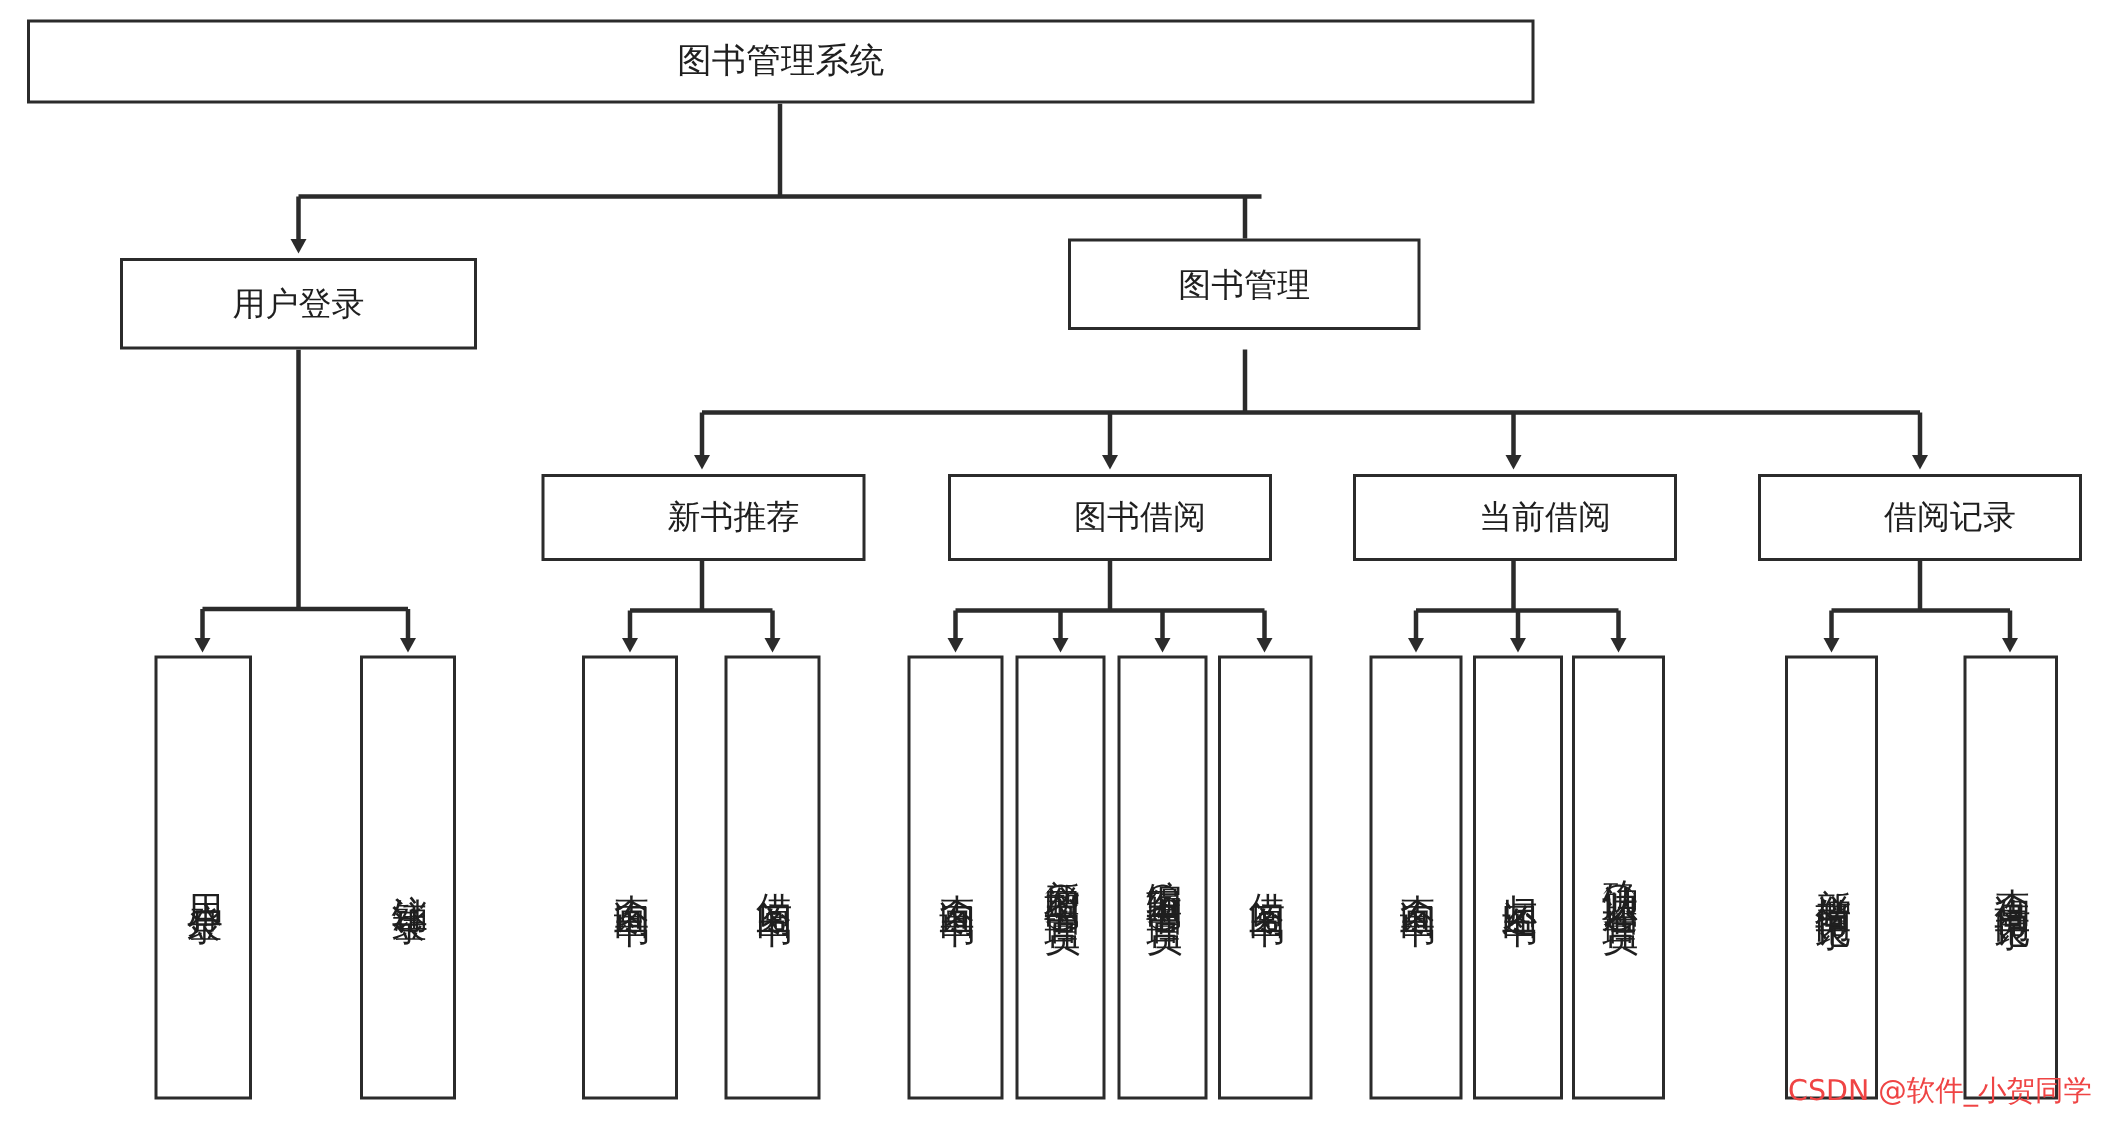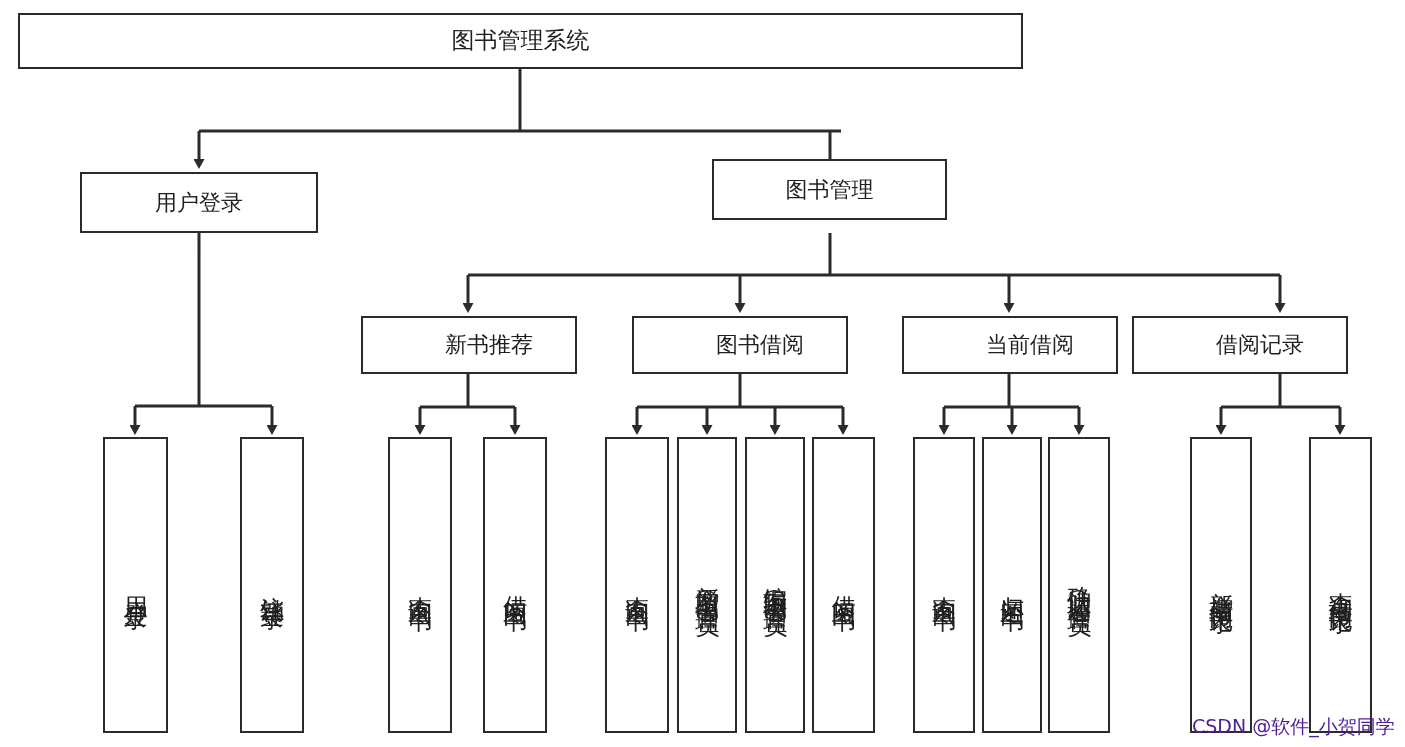--- a/index.html
+++ b/index.html
@@ -127,21 +127,21 @@
 
   <div class="node-box lvl2" style="left: 361px; top: 316px; width: 216px; height: 58px; border-color: rgb(43, 43, 43); background: rgb(255, 255, 255);">
     <span class="node-label" style="color: rgb(31, 31, 31);">新书推荐</span>
   </div>
   <div class="node-box lvl2" style="left: 902px; top: 316px; width: 216px; height: 58px; border-color: rgb(43, 43, 43); background: rgb(255, 255, 255);">
     <span class="node-label" style="color: rgb(31, 31, 31);">当前借阅</span>
   </div>
   <div class="node-box lvl2" style="left: 632px; top: 316px; width: 216px; height: 58px; border-color: rgb(43, 43, 43); background: rgb(255, 255, 255);">
     <span class="node-label" style="color: rgb(31, 31, 31);">图书借阅</span>
   </div>
-  <div class="node-box lvl2" style="left: 1132px; top: 316px; width: 216px; height: 58px; border-color: rgb(43, 43, 43); background: rgb(255, 255, 255);">
+  <div class="node-box lvl2" style="left: 1172px; top: 316px; width: 216px; height: 58px; border-color: rgb(43, 43, 43); background: rgb(255, 255, 255);">
     <span class="node-label" style="color: rgb(31, 31, 31);">借阅记录</span>
   </div>
 
   <div class="node-box leaf" style="left: 103px; top: 437px; width: 65px; height: 296px; border-color: rgb(43, 43, 43); background: rgb(255, 255, 255);">
     <span class="node-label" style="color: rgb(31, 31, 31);">用户登录</span>
   </div>
   <div class="node-box leaf" style="left: 240px; top: 437px; width: 64px; height: 296px; border-color: rgb(43, 43, 43); background: rgb(255, 255, 255);">
     <span class="node-label" style="color: rgb(31, 31, 31);">注销登录</span>
   </div>
   <div class="node-box leaf" style="left: 388px; top: 437px; width: 64px; height: 296px; border-color: rgb(43, 43, 43); background: rgb(255, 255, 255);">
@@ -171,15 +171,15 @@
   <div class="node-box leaf" style="left: 1048px; top: 437px; width: 62px; height: 296px; border-color: rgb(43, 43, 43); background: rgb(255, 255, 255);">
     <span class="node-label" style="color: rgb(31, 31, 31);">确认归还（管理员）</span>
   </div>
   <div class="node-box leaf" style="left: 1190px; top: 437px; width: 62px; height: 296px; border-color: rgb(43, 43, 43); background: rgb(255, 255, 255);">
     <span class="node-label" style="color: rgb(31, 31, 31);">新增借阅记录</span>
   </div>
   <div class="node-box leaf" style="left: 1309px; top: 437px; width: 63px; height: 296px; border-color: rgb(43, 43, 43); background: rgb(255, 255, 255);">
     <span class="node-label" style="color: rgb(31, 31, 31);">查询借阅记录</span>
   </div>
 
-  <div class="watermark" style="left: 1192px; top: 714px; color: #4c1d95;">CSDN @软件_小贺同学</div>
+  <div class="watermark" style="left: 1192px; top: 714px; color: #ef4444;">CSDN @软件_小贺同学</div>
 
 </div>
 
 </body></html>

